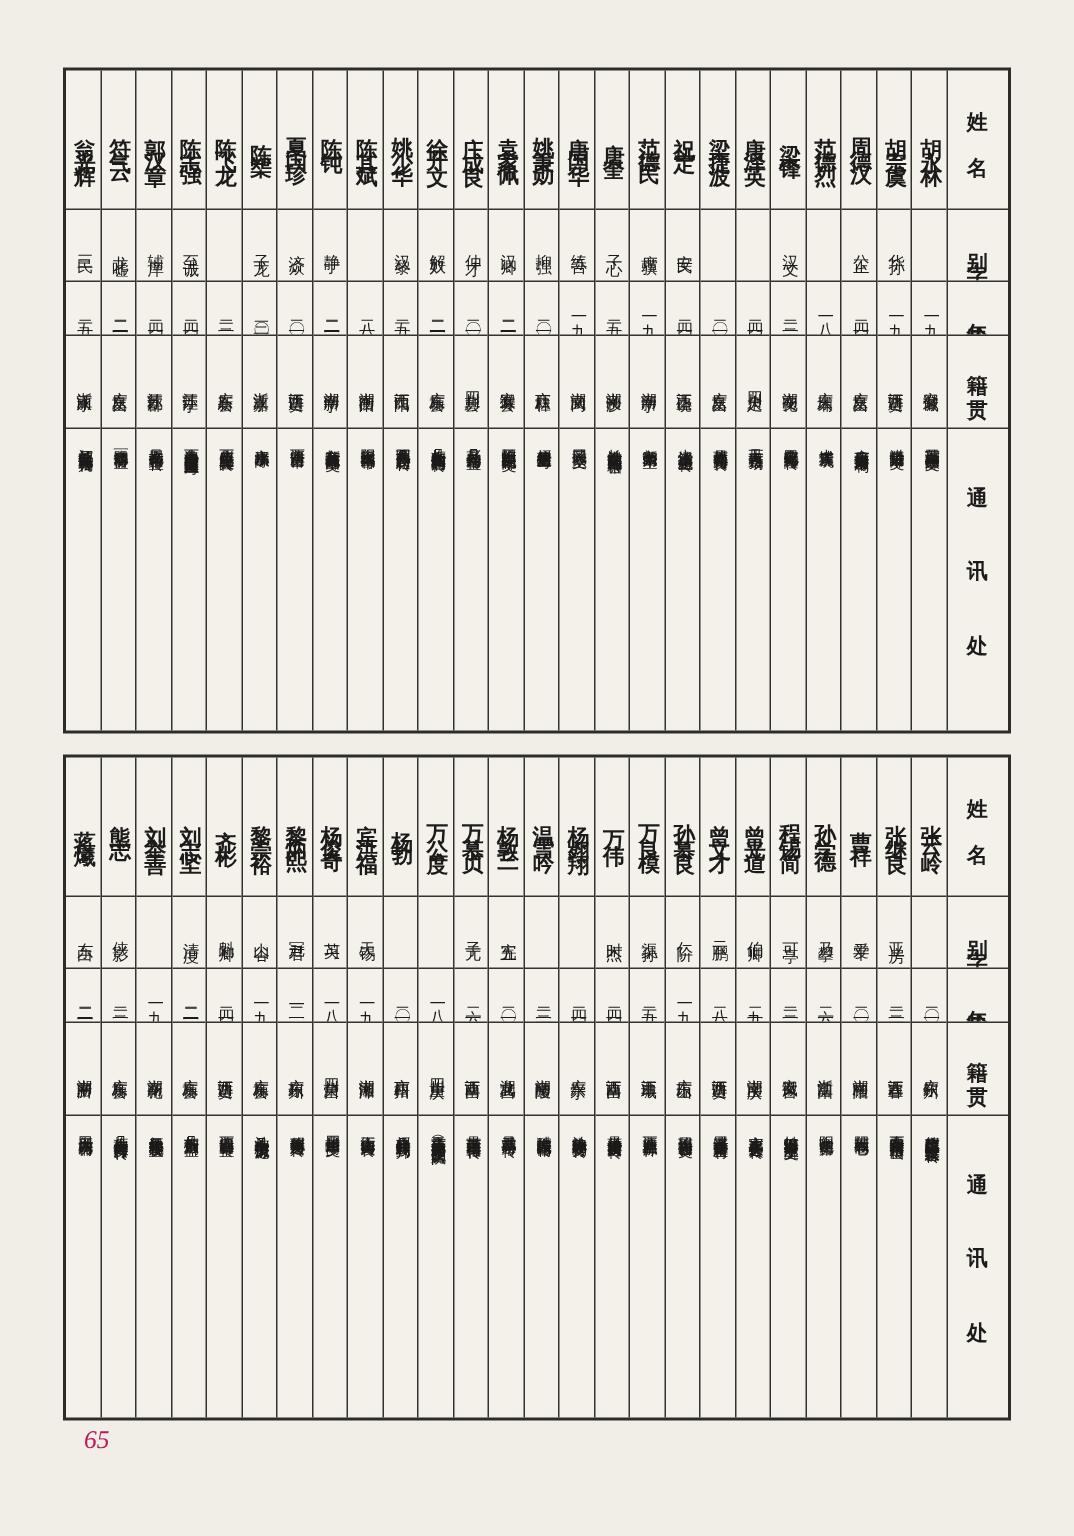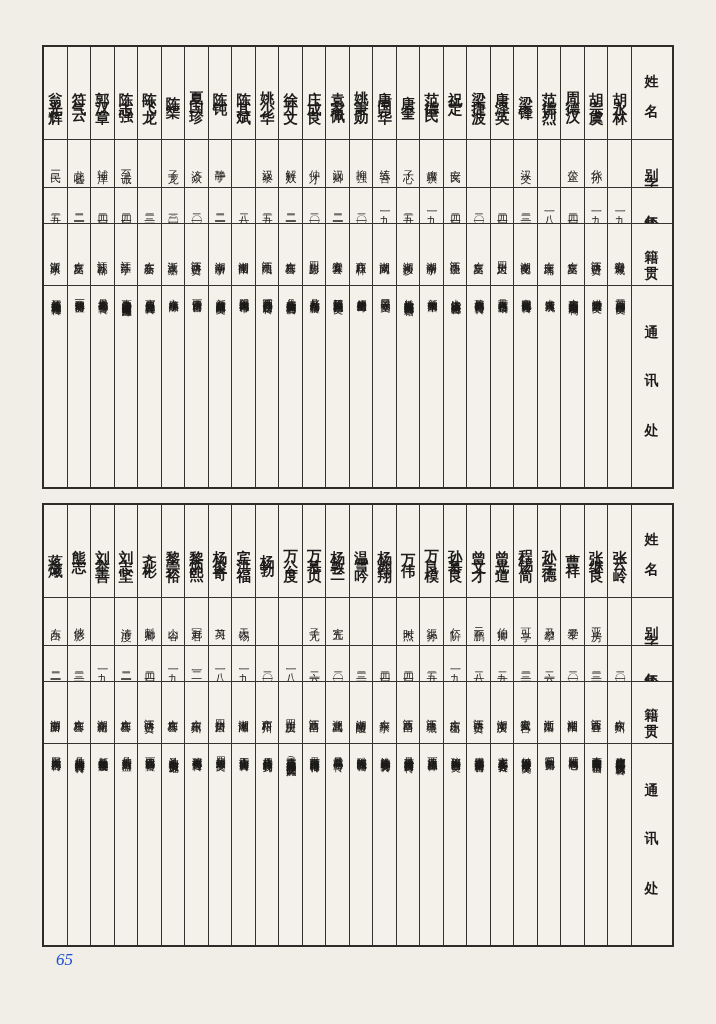--- a/index.html
+++ b/index.html
@@ -53,21 +53,21 @@
   .hcol .vt{font-family:"Liberation Sans", sans-serif;font-weight:bold;font-size:14px;line-height:1;}
   .hcol .h-name{letter-spacing:30px;}
   .hcol .h-zi{letter-spacing:7px;}
   .hcol .h-age{letter-spacing:2px;}
   .hcol .h-native{letter-spacing:16px;}
   .hcol .h-contact{letter-spacing:50px;}
   .hcol .c-contact{align-items:center;padding-top:0;}
   .pageno{
     position:absolute;left:56px;top:950px;
     font-family:"Liberation Serif", serif;
-    font-style:italic;font-size:17px;color:#1d4ed8;
+    font-style:italic;font-size:17px;color:#be185d;
   }
 </style>
 </head>
 <body>
 
 <div class="page">
 
   <div class="dtable t1">
     <div class="cols">
         <div class="col">

